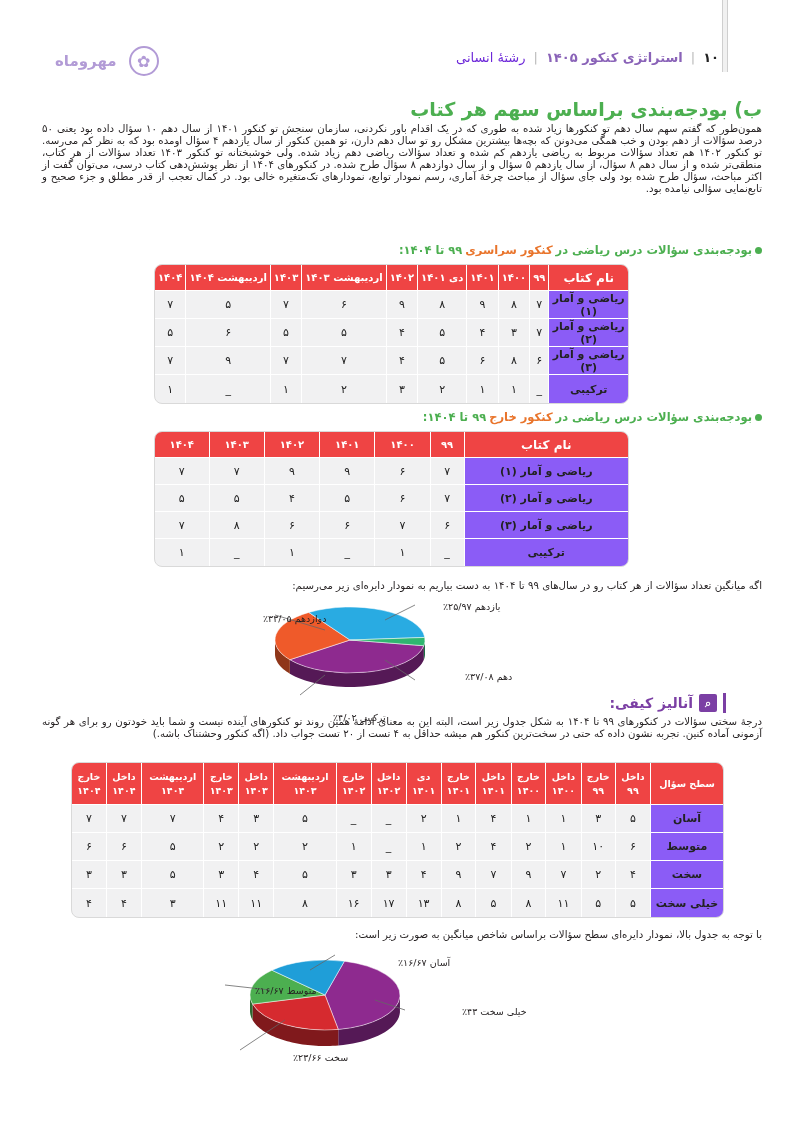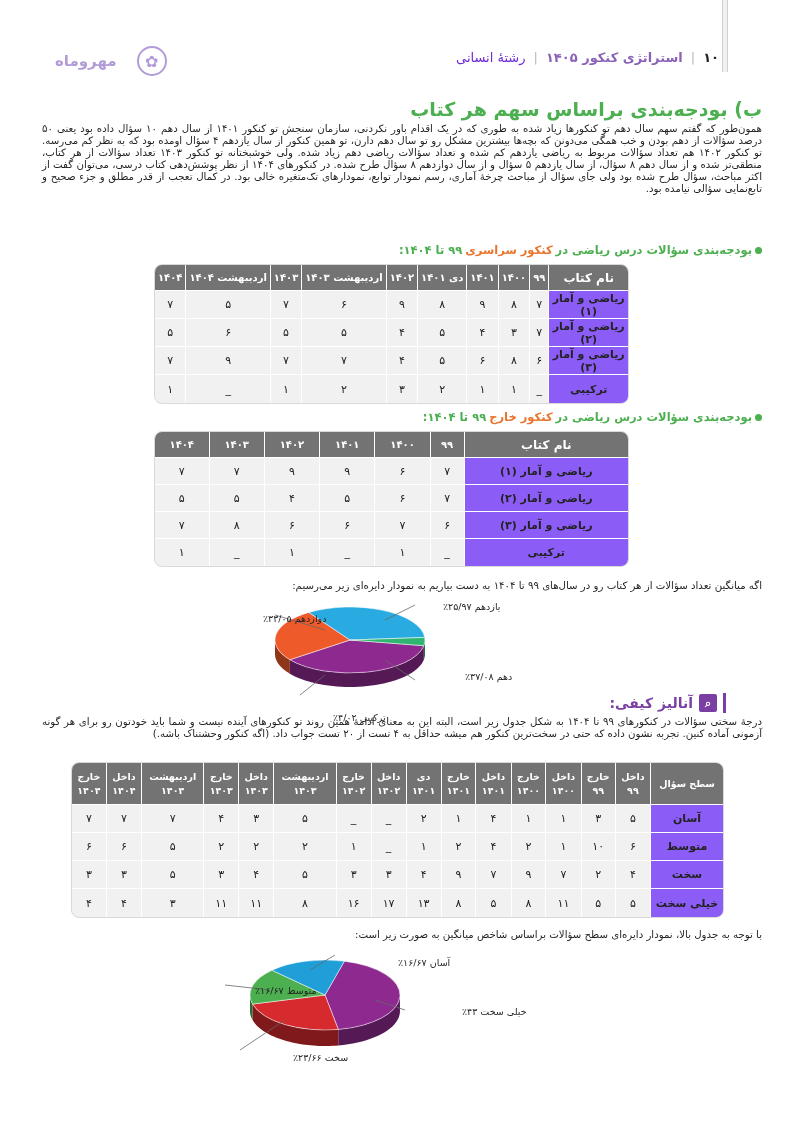--- a/index.html
+++ b/index.html
@@ -5,36 +5,36 @@
   * { box-sizing: border-box; margin: 0; padding: 0; }
   html, body { width: 805px; height: 1138px; background: #ffffff; overflow: hidden; }
   body { font-family: "DejaVu Sans", sans-serif; color: #231f20; direction: rtl; position: relative; }
 
   .top-rule { position: absolute; top: 0; left: 722px; width: 6px; height: 72px; border-left: 1px solid #cfcfcf; border-right: 1px solid #cfcfcf; background: #f1f1f1; }
   .header { position: absolute; top: 50px; right: 86px; display: flex; align-items: center; gap: 8px; font-size: 13px; font-weight: bold; direction: rtl; }
   .header .pg { color: #222; font-size: 13px; }
   .header .sep { color: #b9b9b9; font-weight: normal; }
   .header .ttl { color: #8a63b8; }
   .header .sub { color: #6d28d9; font-weight: normal; }
-  .logo { position: absolute; top: 46px; left: 55px; display: flex; align-items: center; gap: 20px; direction: ltr; }
+  .logo { position: absolute; top: 46px; left: 55px; display: flex; align-items: center; gap: 12px; direction: ltr; }
   .logo .mark { width: 30px; height: 30px; border-radius: 50%; border: 2px solid #b29bd6; display: flex; align-items: center; justify-content: center; color: #b29bd6; font-size: 16px; }
   .logo .word { color: #b29bd6; font-weight: bold; font-size: 15px; }
 
   .h-green { position: absolute; right: 43px; top: 98px; font-size: 19px; font-weight: bold; color: #4caf50; text-align: center; }
   .para { position: absolute; right: 43px; width: 720px; font-size: 10.2px; line-height: 12px; text-align: justify; color: #231f20; }
   .p1 { top: 123px; }
   .sub-head { position: absolute; right: 43px; font-size: 11.5px; font-weight: bold; color: #4caf50; display: flex; align-items: center; gap: 3px; }
   .sub-head .dot { width: 7px; height: 7px; background: #4caf50; border-radius: 50%; display: inline-block; }
   .sub-head .orange { color: #e9742b; }
   .sh1 { top: 243px; }
   .sh2 { top: 410px; }
 
   table { border-collapse: separate; border-spacing: 0; position: absolute; direction: rtl; }
   .tbl { border: 1px solid #d9d9d9; border-radius: 8px; overflow: hidden; background: #f1f1f2; }
-  .tbl th { background: #737373; color: #fff; font-weight: bold; font-size: 10px; border-left: 1px solid #ffffff; border-bottom: 1px solid #fff; padding: 0 3px; text-align: center; white-space: nowrap; }
+  .tbl th { background: #ef4444; color: #fff; font-weight: bold; font-size: 10px; border-left: 1px solid #ffffff; border-bottom: 1px solid #fff; padding: 0 3px; text-align: center; white-space: nowrap; }
   .tbl th.first { font-size: 12px; }
   .tbl td { font-size: 11px; text-align: center; border-left: 1px solid #ffffff; border-bottom: 1px solid #ffffff; color: #222; }
   .tbl td.rowh { background: #8b5cf6; font-weight: bold; font-size: 11px; }
   .tbl tr:last-child td { border-bottom: none; }
   .tbl th:last-child, .tbl td:last-child { border-left: none; }
 
   #t1 { right: 176px; top: 264px; width: 475px; }
   #t1 th { height: 26px; }
   #t1 td { height: 28px; }
   #t2 { right: 176px; top: 431px; width: 475px; }

